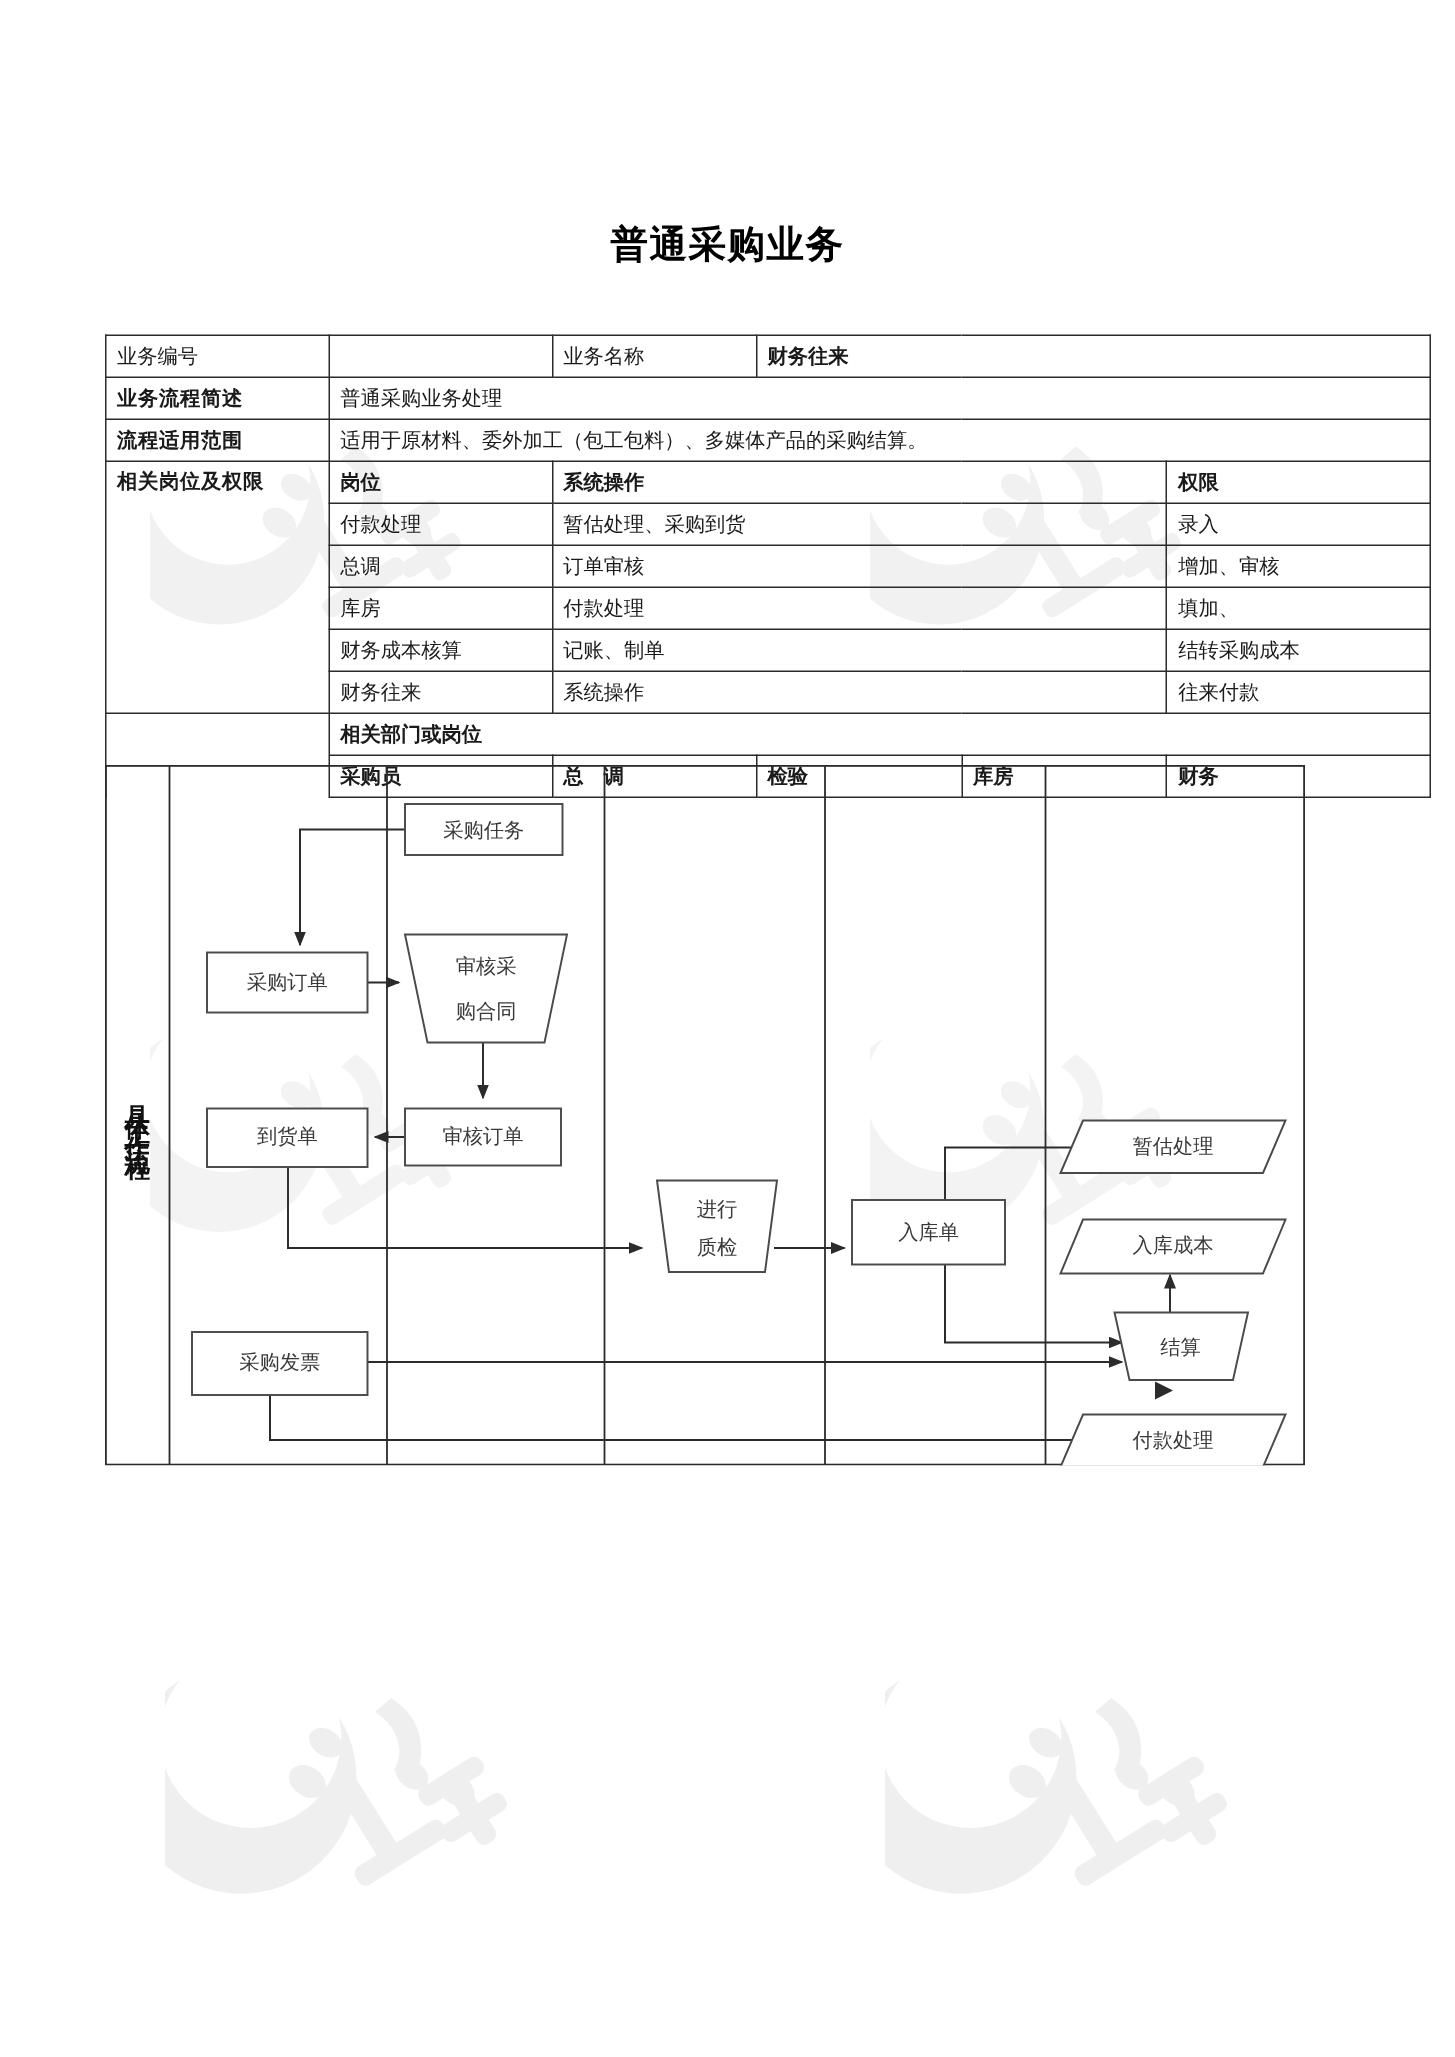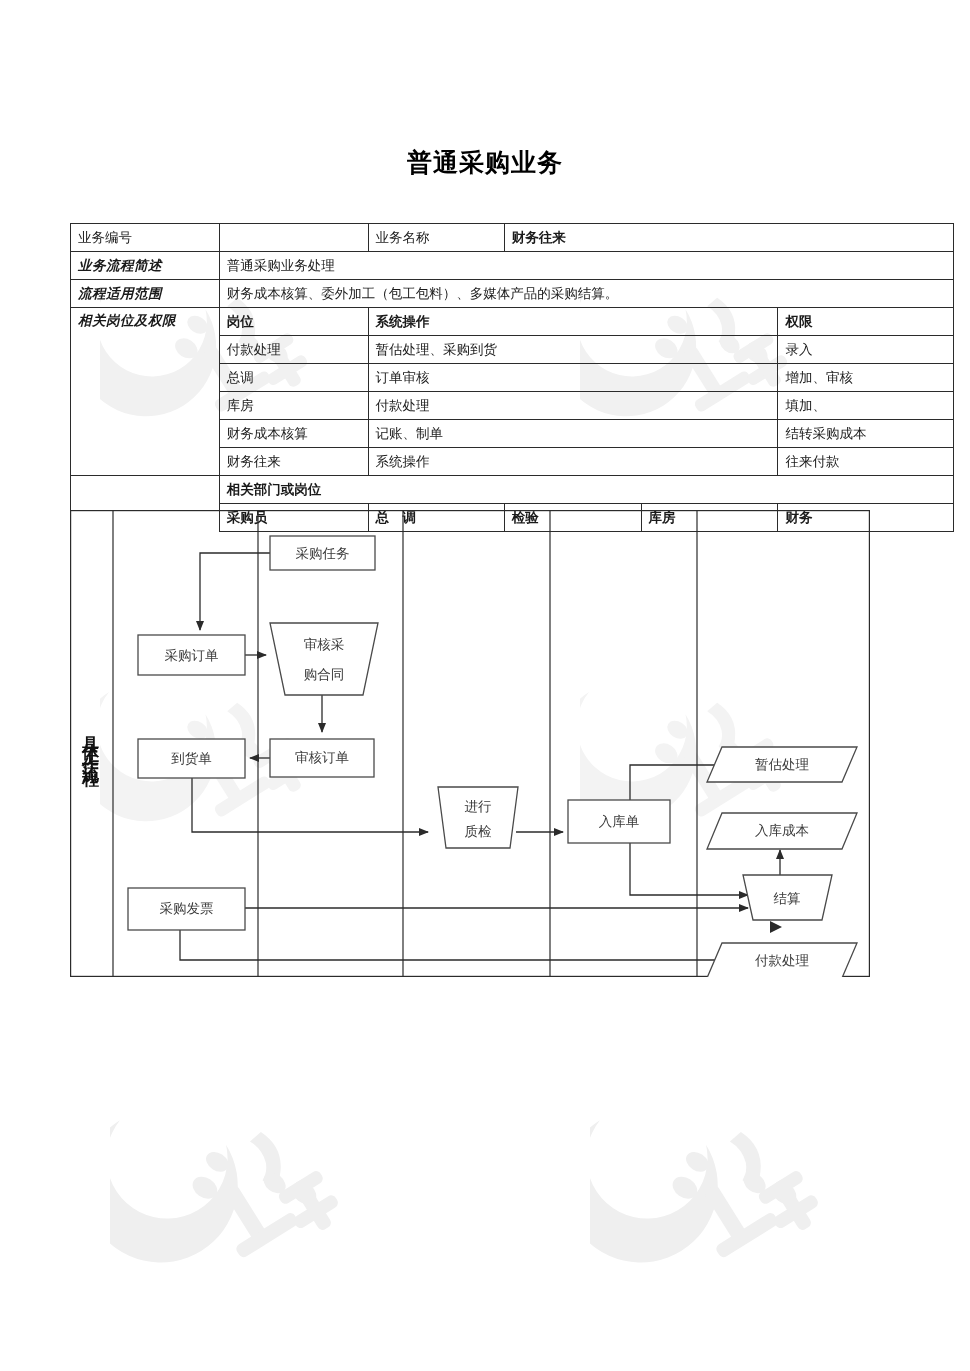--- a/index.html
+++ b/index.html
@@ -56,21 +56,20 @@
     font-family:"Liberation Serif","DejaVu Serif",serif;
     font-size:15px;
     color:#4a4a4a;
   }
   td.lbl-bold{
     font-weight:bold;
     font-size:16.5px;
     font-family:"DejaVu Sans","Liberation Sans",sans-serif;
     color:#111;
     letter-spacing:.5px;
-    font-style:italic;
   }
   td.val-bold{
     font-weight:bold;
     font-size:14px;
     font-family:"DejaVu Sans","Liberation Sans",sans-serif;
     color:#111;
   }
   td.hdr{
     text-align:left;
     font-weight:bold;
@@ -261,21 +260,21 @@
       <td></td>
       <td class="lbl-light">业务名称</td>
       <td class="val-bold" colspan="3">财务往来</td>
     </tr>
     <tr>
       <td class="lbl-bold">业务流程简述</td>
       <td class="sub" colspan="5">普通采购业务处理</td>
     </tr>
     <tr>
       <td class="lbl-bold">流程适用范围</td>
-      <td class="sub" colspan="5">财务成本核算、委外加工（包工包料）、多媒体产品的采购结算。</td>
+      <td class="sub" colspan="5">适用于原材料、委外加工（包工包料）、多媒体产品的采购结算。</td>
     </tr>
     <tr>
       <td class="lbl-bold" rowspan="6" style="vertical-align:top;padding-top:4px;">相关岗位及权限</td>
       <td class="hdr">岗位</td>
       <td class="hdr" colspan="3">系统操作</td>
       <td class="hdr" style="width:120px">权限</td>
     </tr>
     <tr>
       <td>付款处理</td>
       <td colspan="3">暂估处理、采购到货</td>

